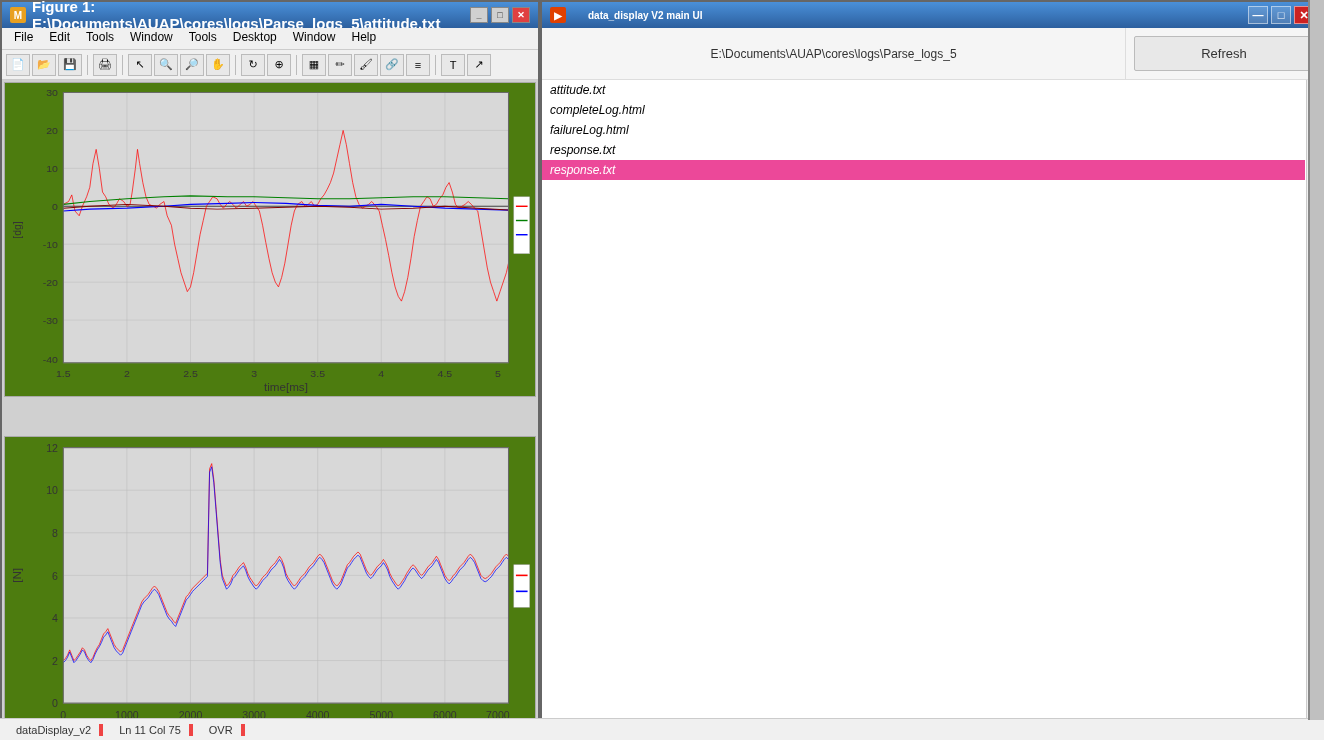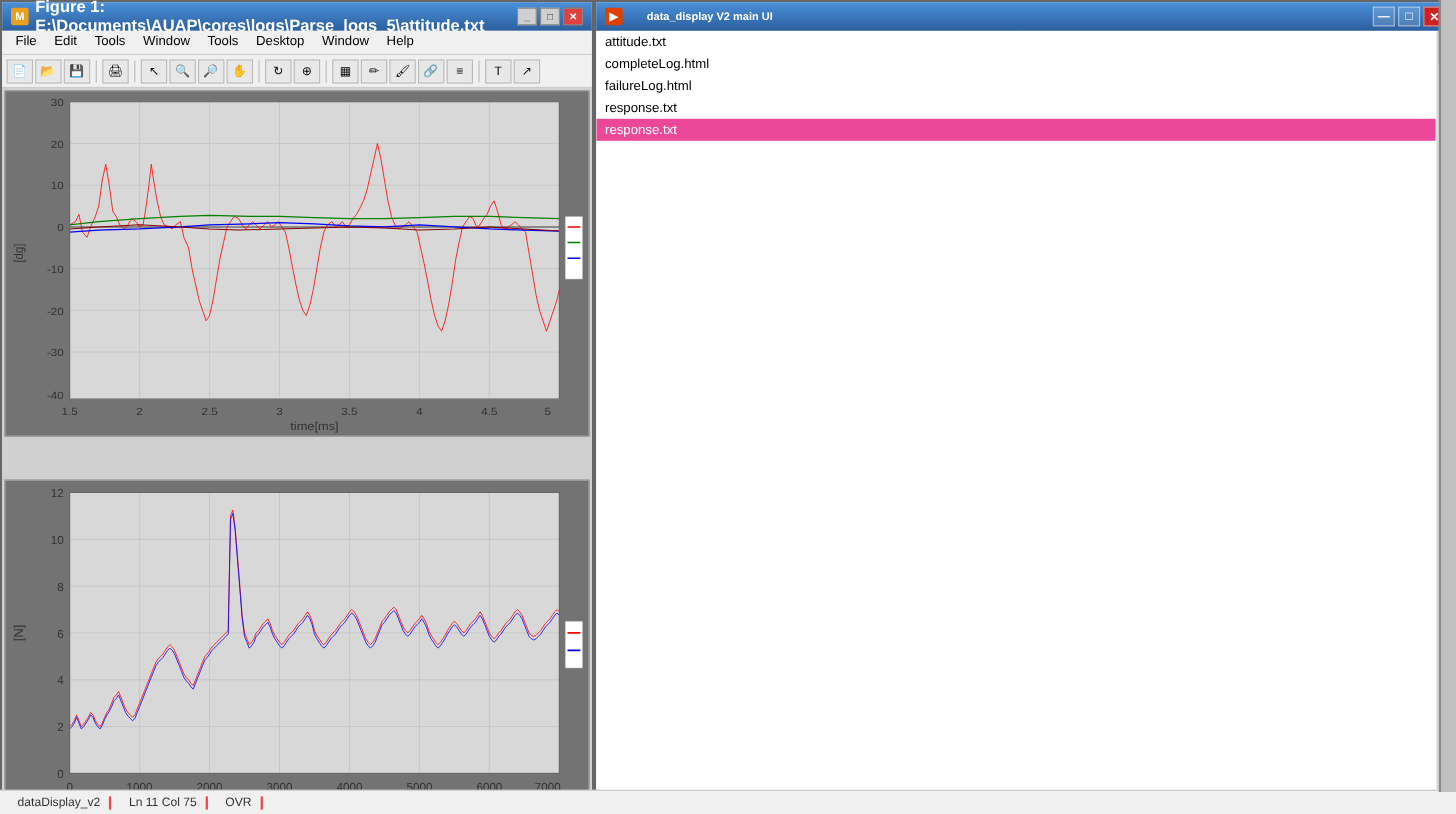--- a/index.html
+++ b/index.html
@@ -130,21 +130,21 @@
     .plots-area {
       flex: 1;
       display: flex;
       flex-direction: column;
       background: #d0d0d0;
       overflow: hidden;
     }
 
     .plot-container {
       flex: 1;
-      background: #737373;
+      background: #4d7c0f;
       margin: 2px;
       position: relative;
       border: 1px solid #aaa;
     }
 
     
     .data-display-window {
       position: absolute;
       left: 540px;
       top: 0;
@@ -249,20 +249,21 @@
       border-radius: 2px;
     }
 
     
     .dd-file-list {
       flex: 1;
       background: white;
       overflow-y: auto;
       border-right: 1px solid #ddd;
       position: relative;
+      font-style: italic;
     }
 
     .dd-scrollbar-area {
       position: absolute;
       right: 0;
       top: 0;
       width: 16px;
       height: 100%;
       background: #f0f0f0;
       border-left: 1px solid #ccc;
@@ -302,21 +303,21 @@
       display: flex;
       align-items: center;
       padding: 0 8px;
       font-size: 11px;
       color: #333;
       gap: 8px;
     }
 
     .status-item {
       padding: 0 8px;
-      border-right: 2px solid #ef4444;
+      border-right: 4px solid #ef4444;
     }
 
     
     .chart-svg {
       position: absolute;
       top: 0; left: 0;
       width: 100%;
       height: 100%;
     }
   </style>
@@ -497,20 +498,26 @@
       </div>
       <div class="dd-titlebar-btn max-btn">
         <span>□</span>
       </div>
       <div class="dd-titlebar-btn close-btn">
         <span>✕</span>
       </div>
     </div>
   </div>
 
+  <div class="dd-header">
+    <div class="dd-path-area">E:\Documents\AUAP\cores\logs\Parse_logs_5</div>
+    <div class="dd-refresh-btn">
+      <span>Refresh</span>
+    </div>
+  </div>
 
   <div style="flex:1; display:flex; position:relative; overflow:hidden;">
     <div class="dd-file-list" style="flex:1; padding-right:16px;">
       <div id="file-items-container">
           <div class="file-item">attitude.txt</div>
           <div class="file-item">completeLog.html</div>
           <div class="file-item">failureLog.html</div>
           <div class="file-item">response.txt</div>
           <div class="file-item selected">response.txt</div>
         </div>

